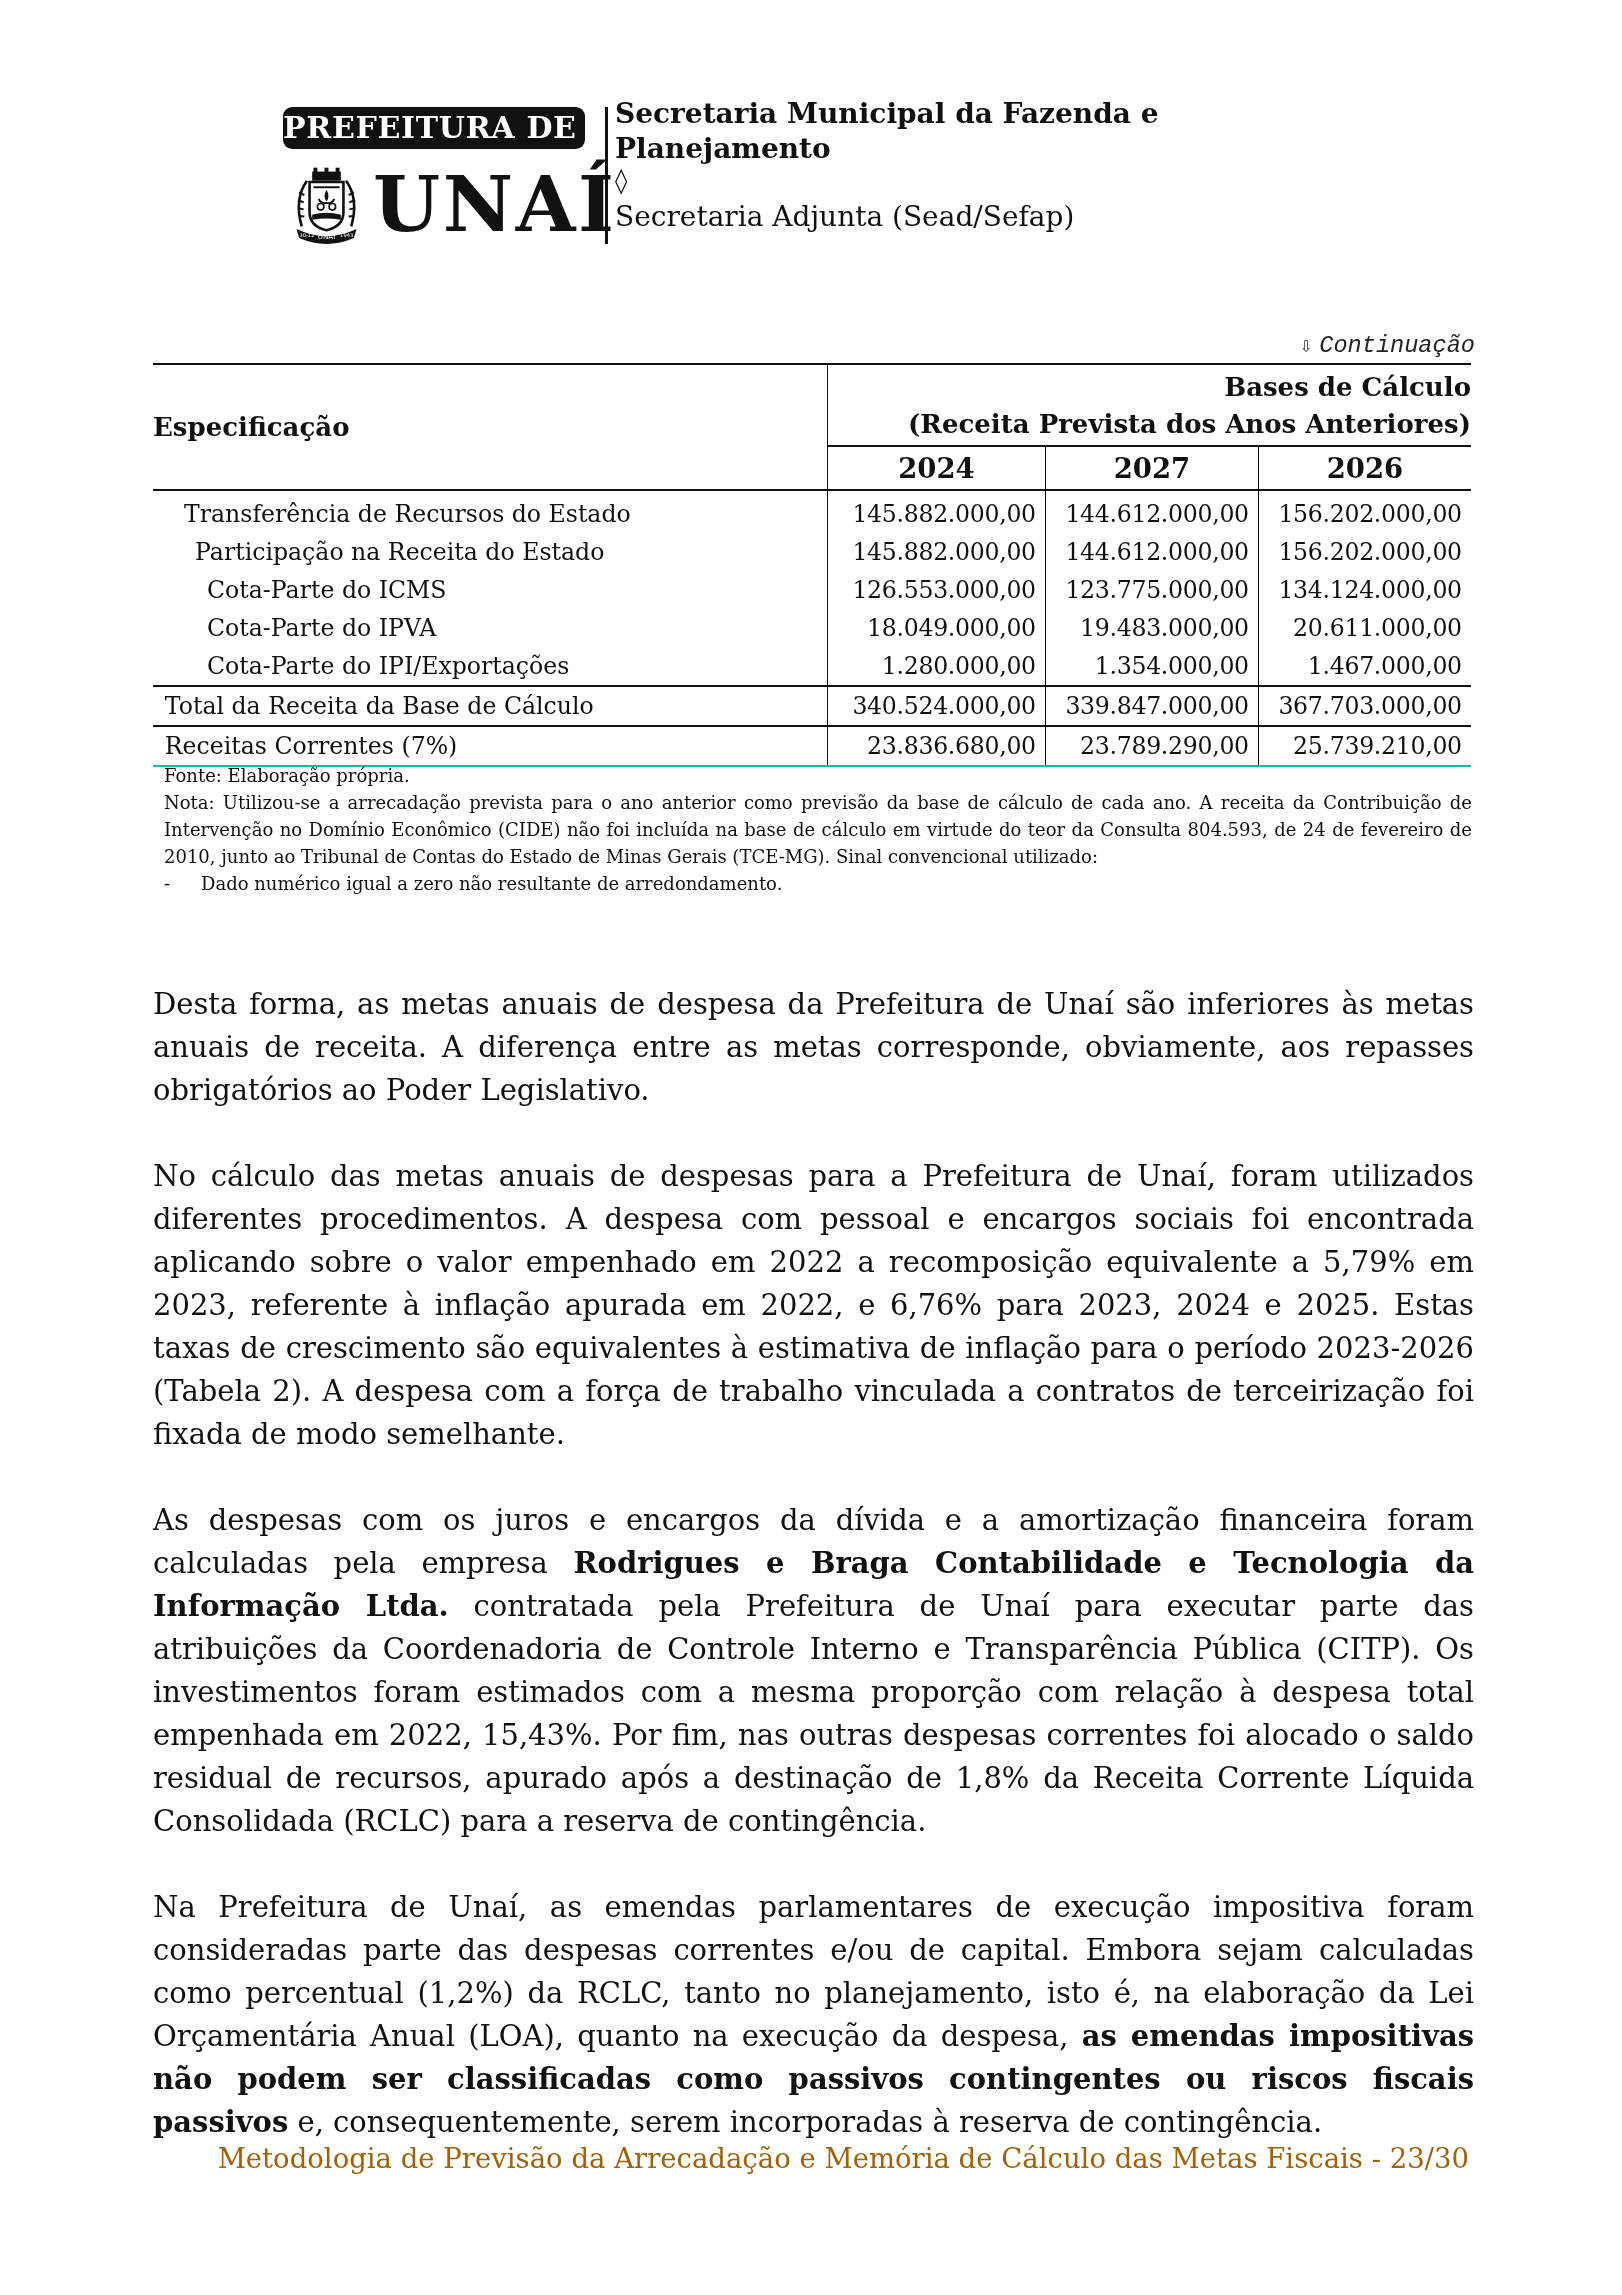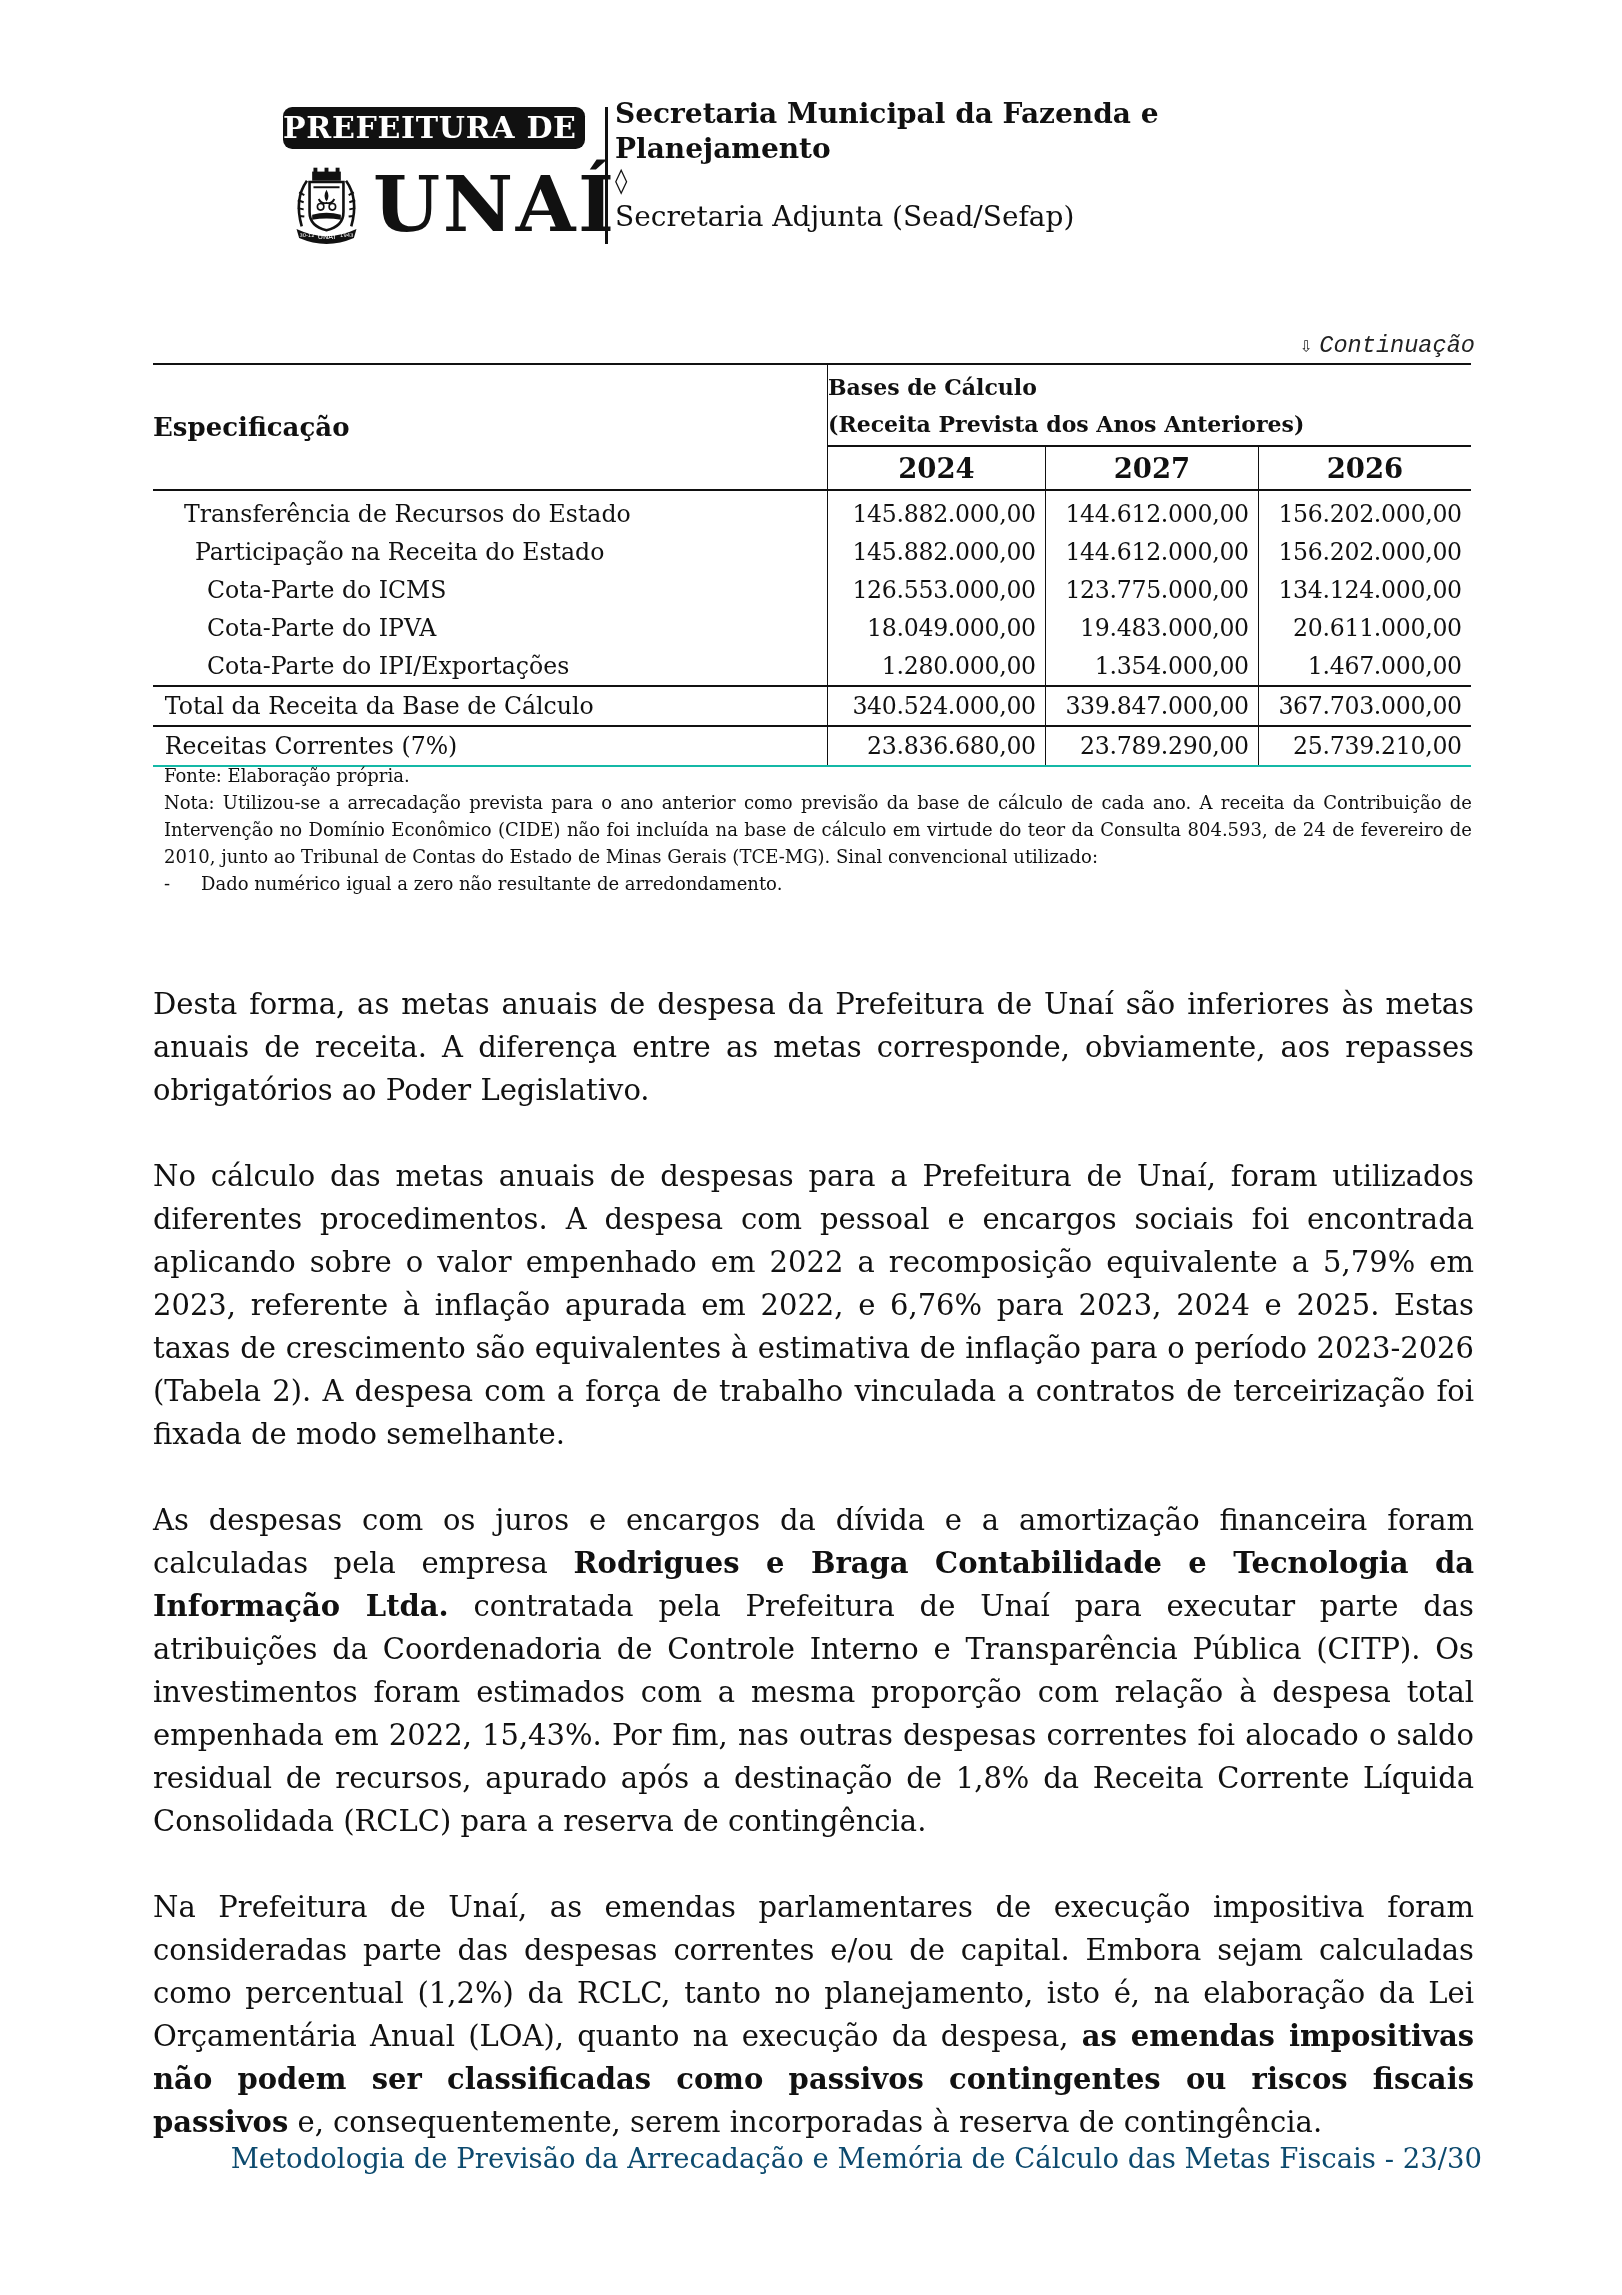--- a/index.html
+++ b/index.html
@@ -15,21 +15,21 @@
   .header-text .sec-main { font-weight: bold; font-size: 28px; line-height: 35px; }
   .header-text .diamond { font-size: 25px; line-height: 30px; }
   .header-text .sec-adj { font-size: 28px; line-height: 41px; }
 
   
   .continuation { position: absolute; right: 147px; top: 331px; font-family: Liberation Mono, monospace; font-style: italic; font-size: 23.6px; line-height: 30px; color: #222; }
   .continuation .arrow { font-style: normal; margin-right: 6.5px; font-size: 21px; }
   table.data-table { position: absolute; left: 153px; top: 363px; width: 1318px; border-collapse: collapse; font-family: "DejaVu Serif", serif; }
   table.data-table th, table.data-table td { padding: 0; }
   .th-spec { width: 674px; border-top: 2.6px solid #111; border-bottom: 2.6px solid #111; font-weight: bold; font-size: 26px; text-align: left; vertical-align: middle; }
-  .th-group { border-top: 2.6px solid #111; border-left: 1.3px solid #111; font-weight: bold; font-size: 22px; line-height: 37px; text-align: left; padding-top: 3.9px !important; padding-bottom: 2.6px !important; }
+  .th-group { border-top: 2.6px solid #111; border-left: 1.3px solid #111; font-weight: bold; font-size: 26px; line-height: 37px; text-align: right; padding-top: 3.9px !important; padding-bottom: 2.6px !important; }
   .th-year { border-top: 2px solid #111; border-bottom: 2.6px solid #111; border-left: 1.3px solid #111; font-weight: bold; font-size: 27.5px; height: 42px; text-align: center; }
   .td-label { font-size: 23.6px; height: 38px; line-height: 38px; white-space: nowrap; }
   .td-val { font-size: 23.6px; height: 38px; line-height: 38px; text-align: right; padding-right: 9.2px !important; border-left: 1.3px solid #111; white-space: nowrap; letter-spacing: -0.3px; }
   tr.first-row td { padding-top: 3.9px !important; }
   tr.sep-top td { border-top: 2px solid #111; }
   tr.last-row td { border-bottom: 2px solid #14b8a6; }
   .indent-1 { padding-left: 31px !important; }
   .indent-2 { padding-left: 42px !important; }
   .indent-3 { padding-left: 54px !important; }
   .indent-0 { padding-left: 11.8px !important; }
@@ -39,21 +39,21 @@
   .footnotes p { margin: 0; text-align: justify; }
   .footnotes .sign-row { display: flex; }
   .footnotes .sign-row .sign { width: 37px; }
 
   
   .body-text { position: absolute; left: 153px; top: 983px; width: 1321px; font-family: "DejaVu Serif", serif; font-size: 29px; line-height: 43px; color: #111; }
   .body-text p { margin: 0 0 43px 0; text-align: justify; }
   .body-text b { font-weight: bold; }
 
   
-  .footer { position: absolute; right: 140px; top: 2139px; font-family: "DejaVu Serif", serif; font-size: 27.5px; line-height: 39px; color: #0c4a6e; }
+  .footer { position: absolute; right: 153px; top: 2139px; font-family: "DejaVu Serif", serif; font-size: 27.5px; line-height: 39px; color: #a16207; }
 </style>
 </head>
 <body>
 
 <div class="logo-block">
   <div class="logo-banner">PREFEITURA DE</div>
   <svg class="emblem" viewBox="0 0 112 120">
 
     <rect x="34" y="8" width="44" height="14" fill="#111"></rect>
     <rect x="36" y="2" width="6" height="8" fill="#111"></rect>

